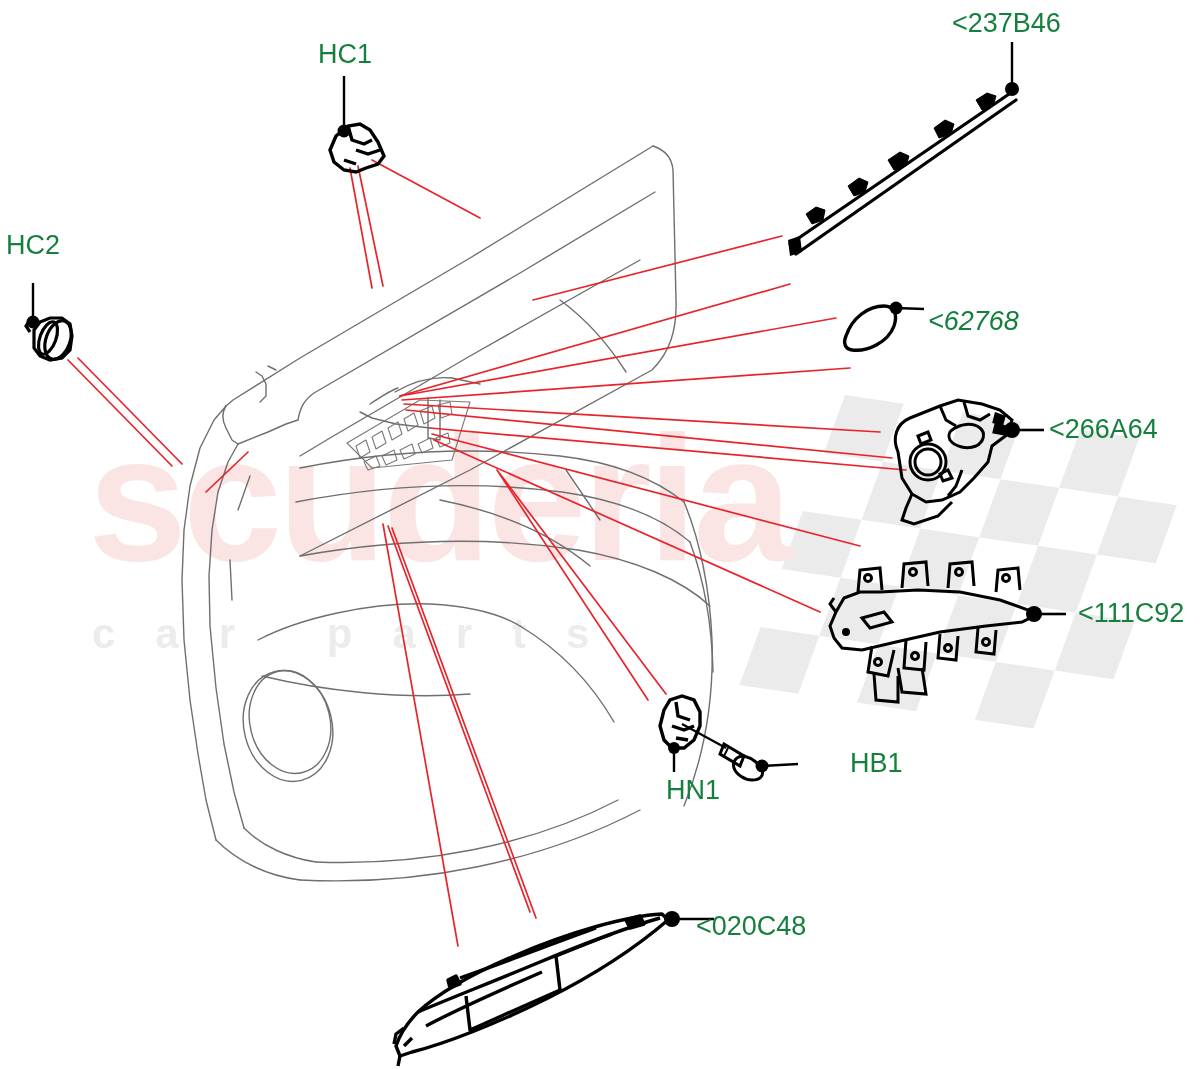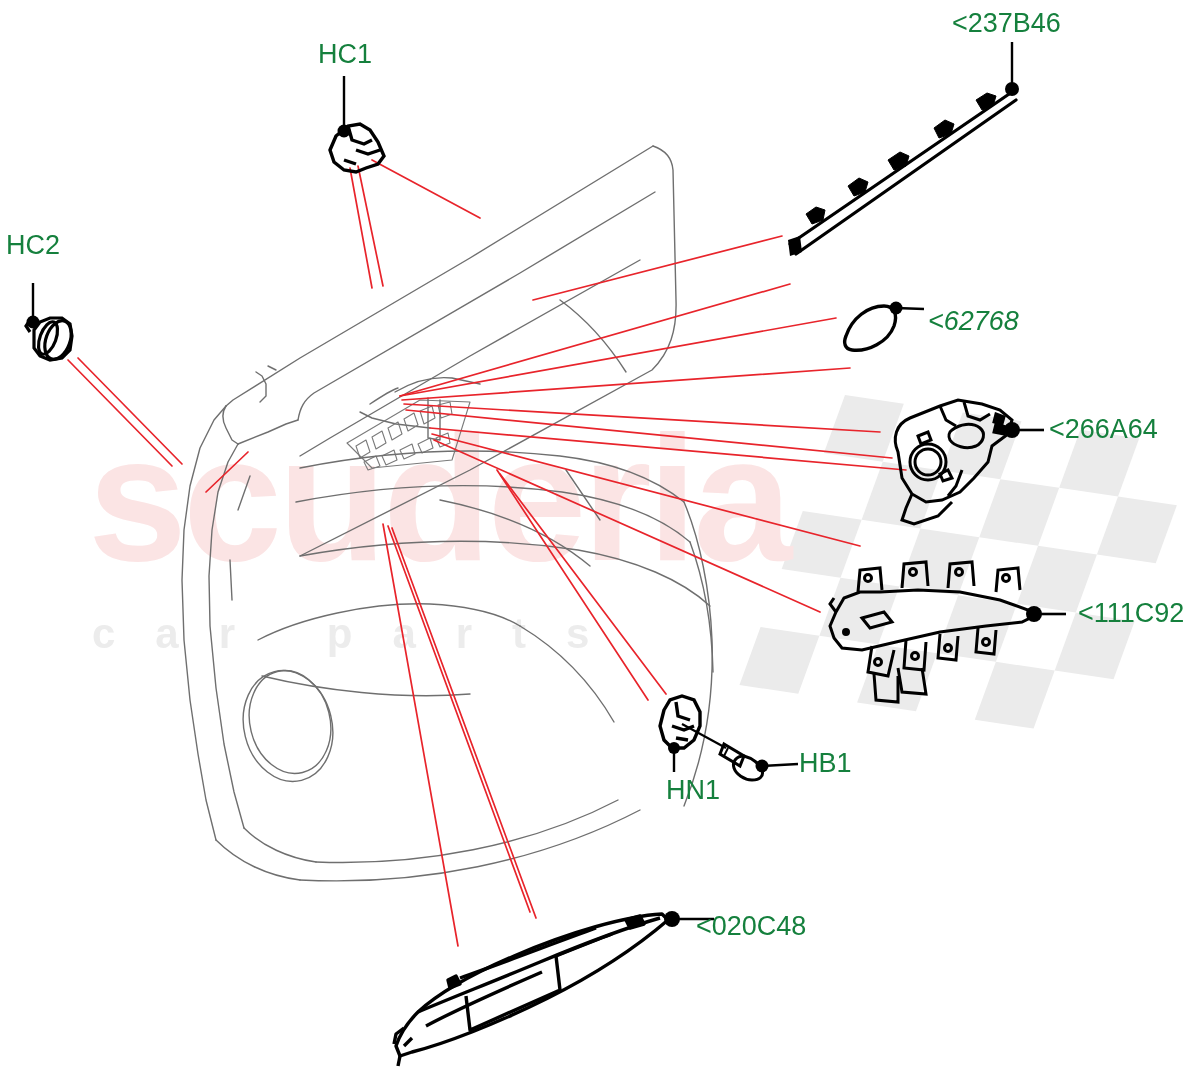--- a/index.html
+++ b/index.html
@@ -306,17 +306,17 @@
 <div class="lbl" style="left:952px;top:10px;">&lt;237B46</div>
 
 <div class="lbl" style="left:928px;top:308px;font-style:italic;">&lt;62768</div>
 
 <div class="lbl" style="left:1049px;top:416px;">&lt;266A64</div>
 
 <div class="lbl" style="left:1070px;top:600px;margin-left:8px;">&lt;111C92</div>
 
 <div class="lbl" style="left:666px;top:777px;">HN1</div>
 
-<div class="lbl" style="left:799px;top:750px;">HB1</div>
+<div class="lbl" style="left:850px;top:750px;">HB1</div>
 
 <div class="lbl" style="left:696px;top:913px;">&lt;020C48</div>
 
 </div>
 
 </body></html>

